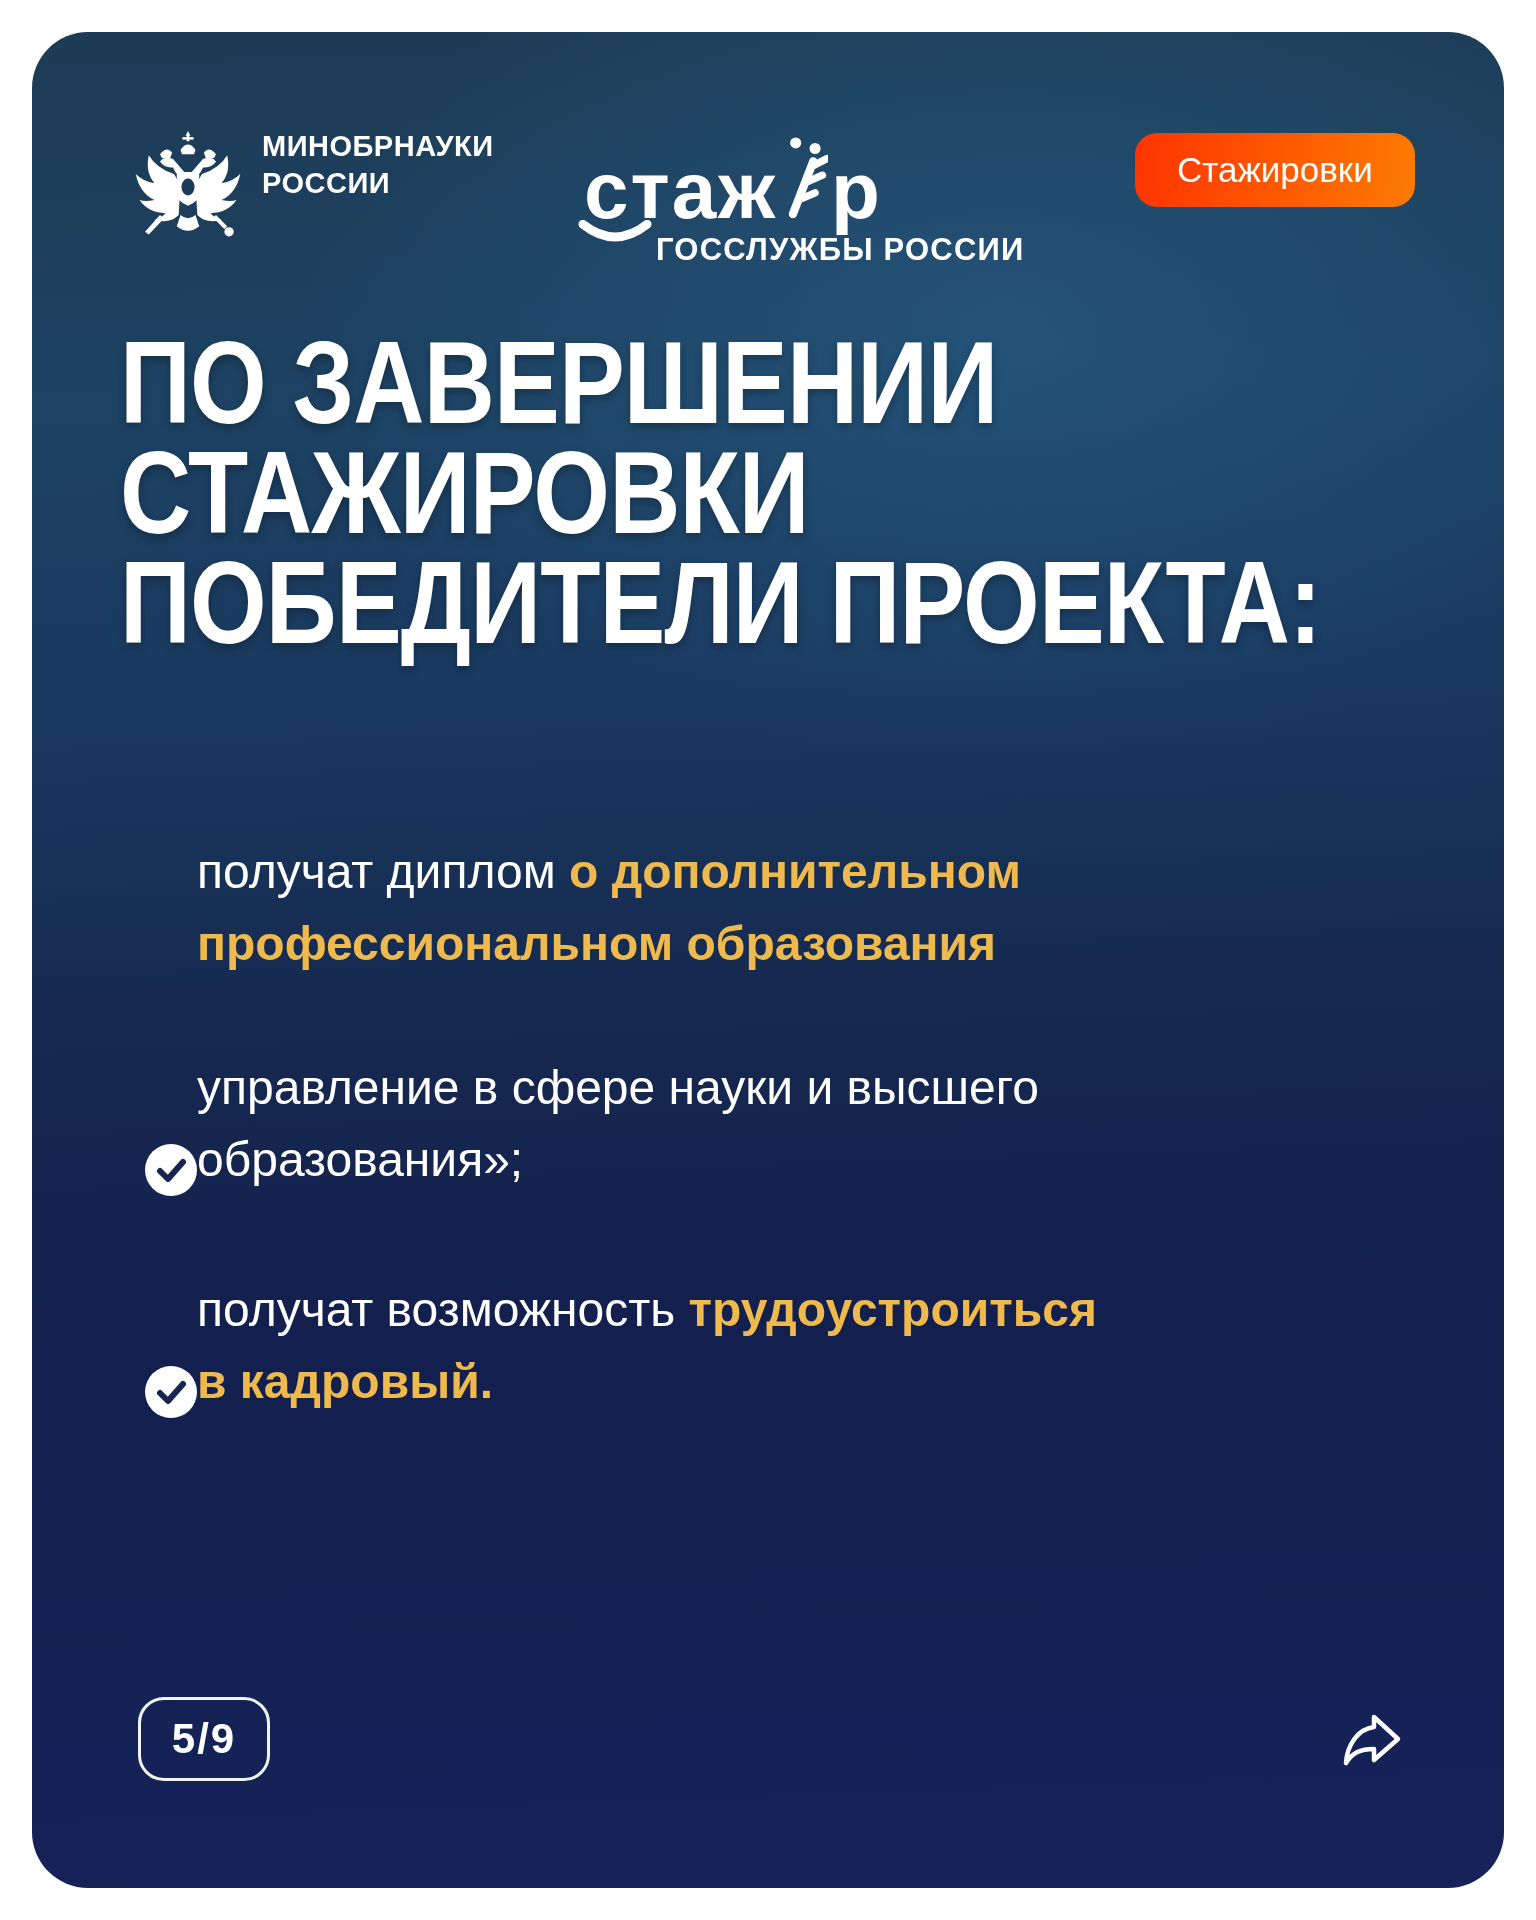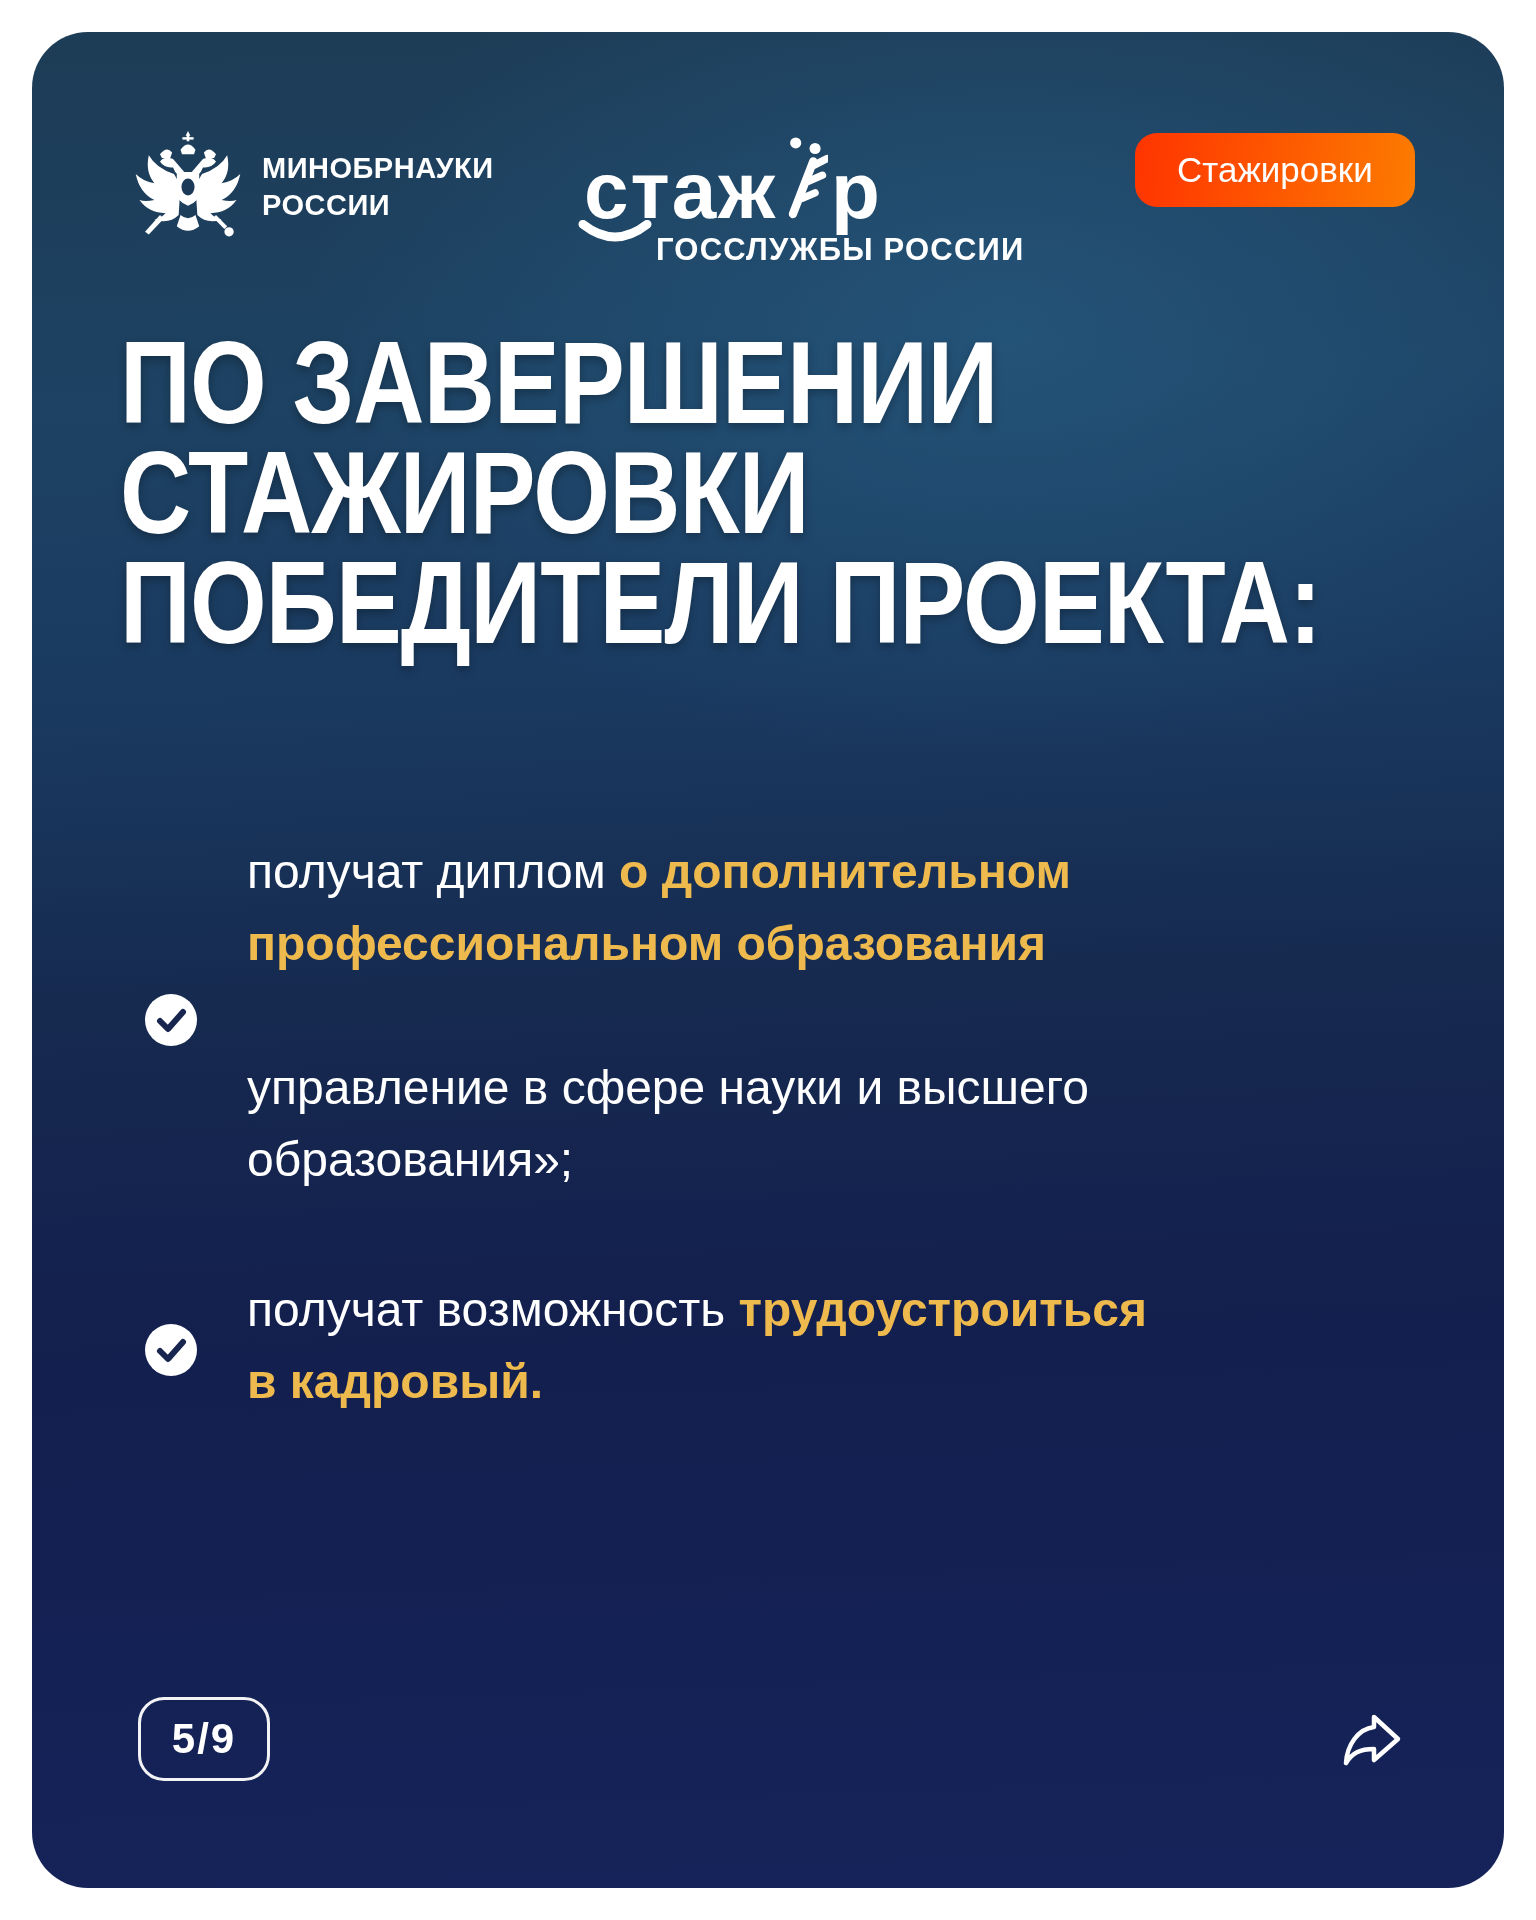--- a/index.html
+++ b/index.html
@@ -8,21 +8,21 @@
     font-family:"Liberation Sans",sans-serif;color:#fff;overflow:hidden;
   }
   .card{
     position:absolute;left:32px;top:32px;width:1472px;height:1856px;
     border-radius:56px;overflow:hidden;
     background:
       radial-gradient(1100px 680px at 66% 16%, rgba(42,100,142,.50), rgba(42,100,142,0) 64%),
       linear-gradient(178deg,#1d3c56 0%,#1d4263 20%,#1a3a60 35%,#16294f 52%,#131f4e 70%,#15235a 100%);
   }
   
-  .ministry{position:absolute;left:100px;top:96px;display:flex;align-items:center;gap:18px;}
+  .ministry{position:absolute;left:100px;top:96px;display:flex;gap:18px;}
   .eagle{width:112px;height:118px;display:block;}
   .ministry-text{font-weight:700;font-size:29px;line-height:37px;letter-spacing:.5px;}
   .brand{position:absolute;left:552px;top:100px;}
   .brand-word{position:relative;display:flex;align-items:flex-end;font-size:80px;line-height:86px;font-weight:700;letter-spacing:2px;}
   .brand-word .txt{line-height:86px;}
   .yo{width:48px;height:92px;margin:0 3px 10px 3px;}
   .smile{position:absolute;left:-6px;top:88px;width:74px;height:26px;}
   .brand-sub{margin:-2px 0 0 72px;font-size:31px;font-weight:700;letter-spacing:1.2px;white-space:nowrap;}
   .badge{
     position:absolute;left:1103px;top:101px;height:74px;padding:0 42px;
@@ -32,21 +32,21 @@
   }
   
   .title{
     position:absolute;left:88px;top:296px;margin:0;
     font-size:116px;line-height:110px;font-weight:700;letter-spacing:-1px;
     transform:scaleX(.85);transform-origin:0 0;white-space:nowrap;
     text-shadow:0 4px 10px rgba(0,0,0,.28);
   }
   
   .bullets{position:absolute;left:113px;top:804px;width:1140px;display:flex;flex-direction:column;gap:78px;}
-  .bullet{display:flex;gap:50px;align-items:center;}
+  .bullet{display:flex;align-items:flex-end;}
   .check{flex:0 0 52px;width:52px;height:52px;margin-top:8px;}
   .check svg{display:block;width:52px;height:52px;}
   .bullet-text{font-size:48px;line-height:72px;}
   .seg-white{color:#ffffff;font-weight:400;}
   .seg-gold{color:var(--gold,#EEB94D);font-weight:700;}
   
   .page-indicator{
     position:absolute;left:106px;top:1665px;width:132px;height:84px;box-sizing:border-box;
     border:3px solid rgba(255,255,255,.95);border-radius:26px;
     display:flex;align-items:center;justify-content:center;

